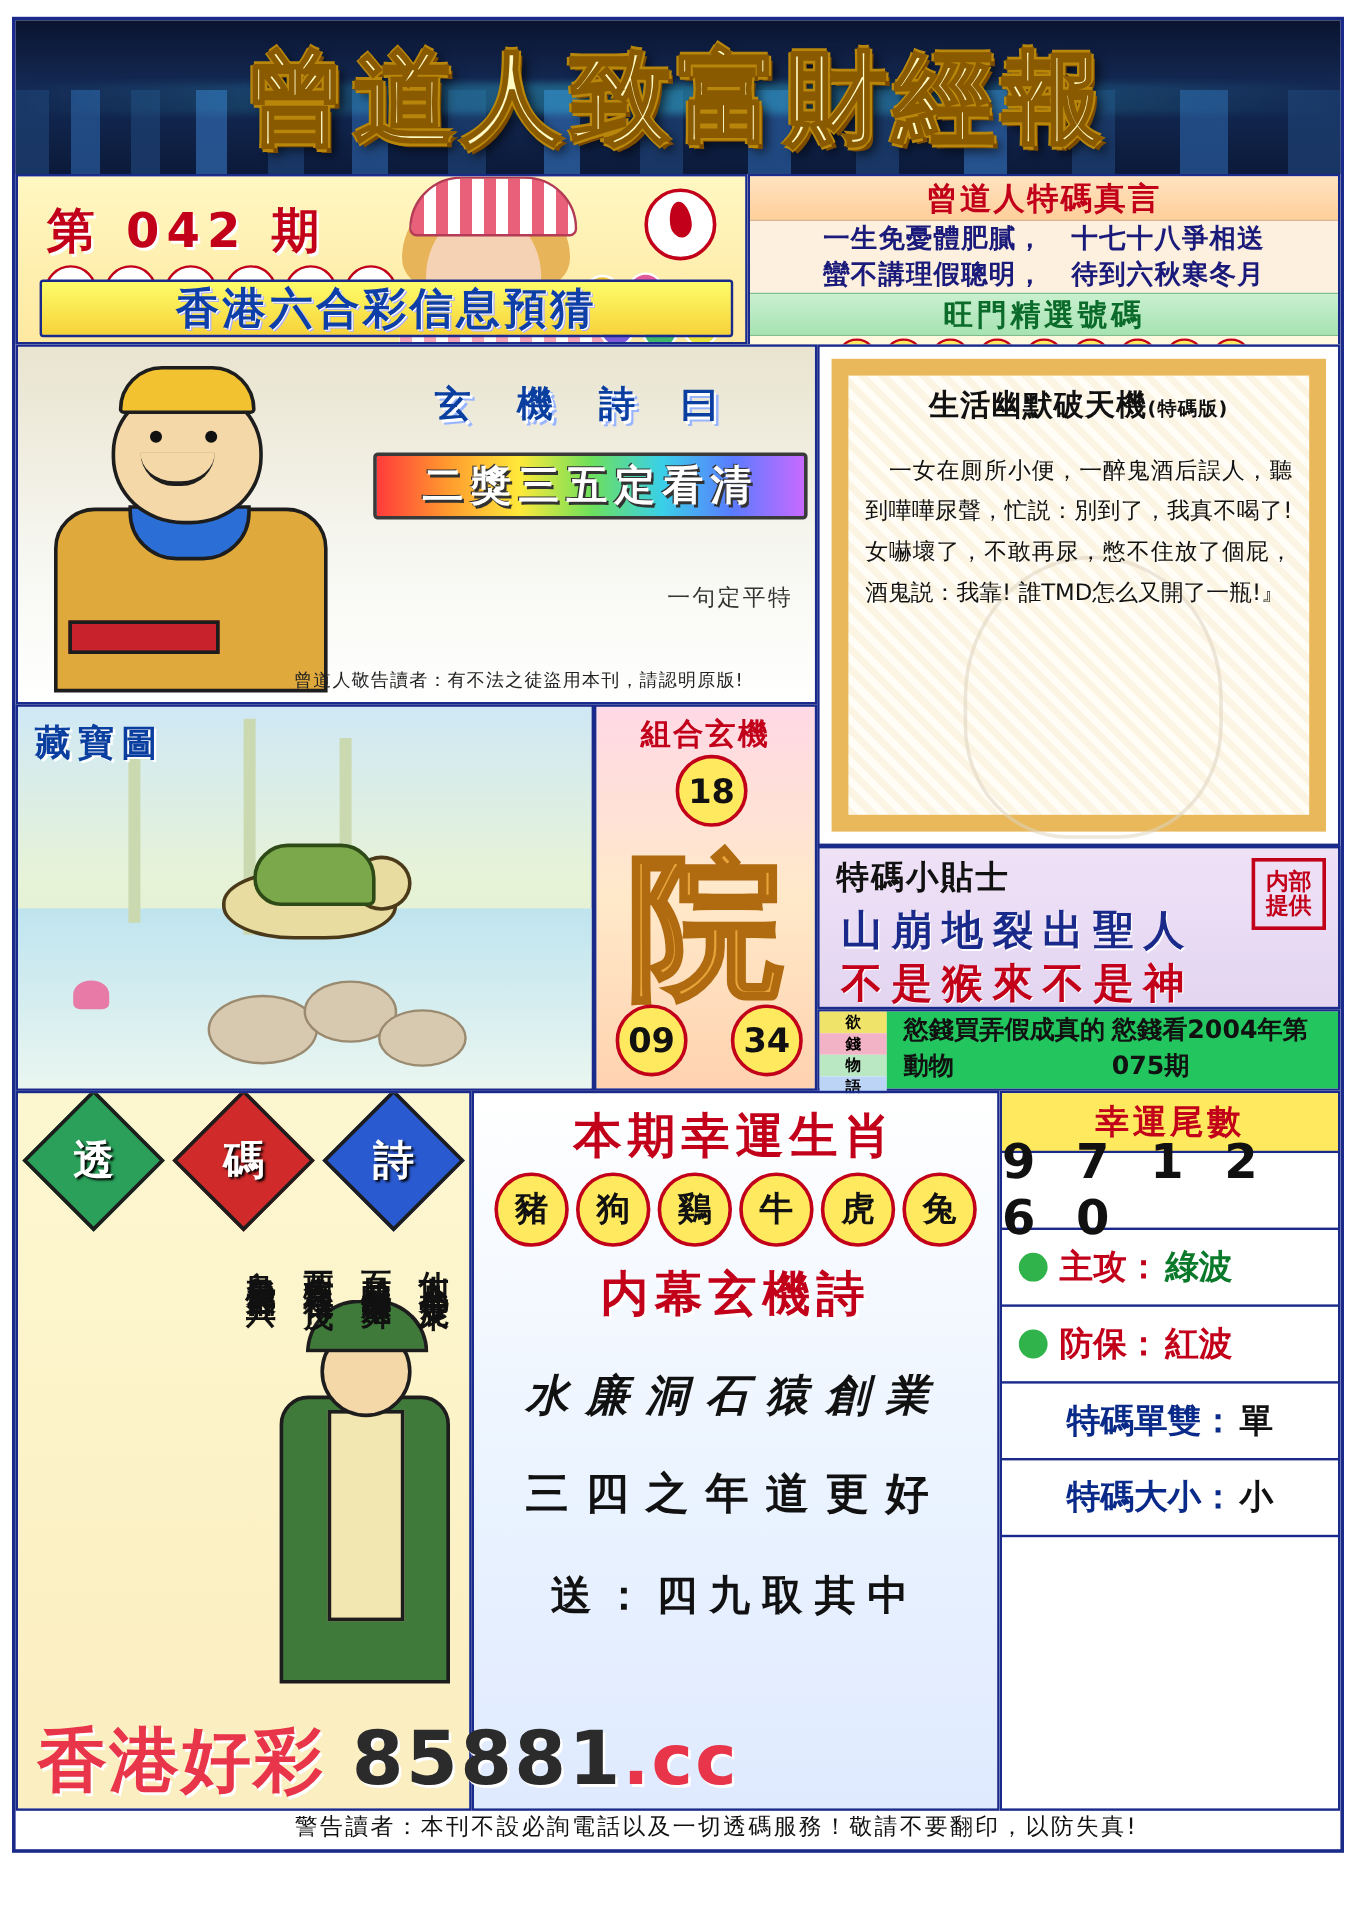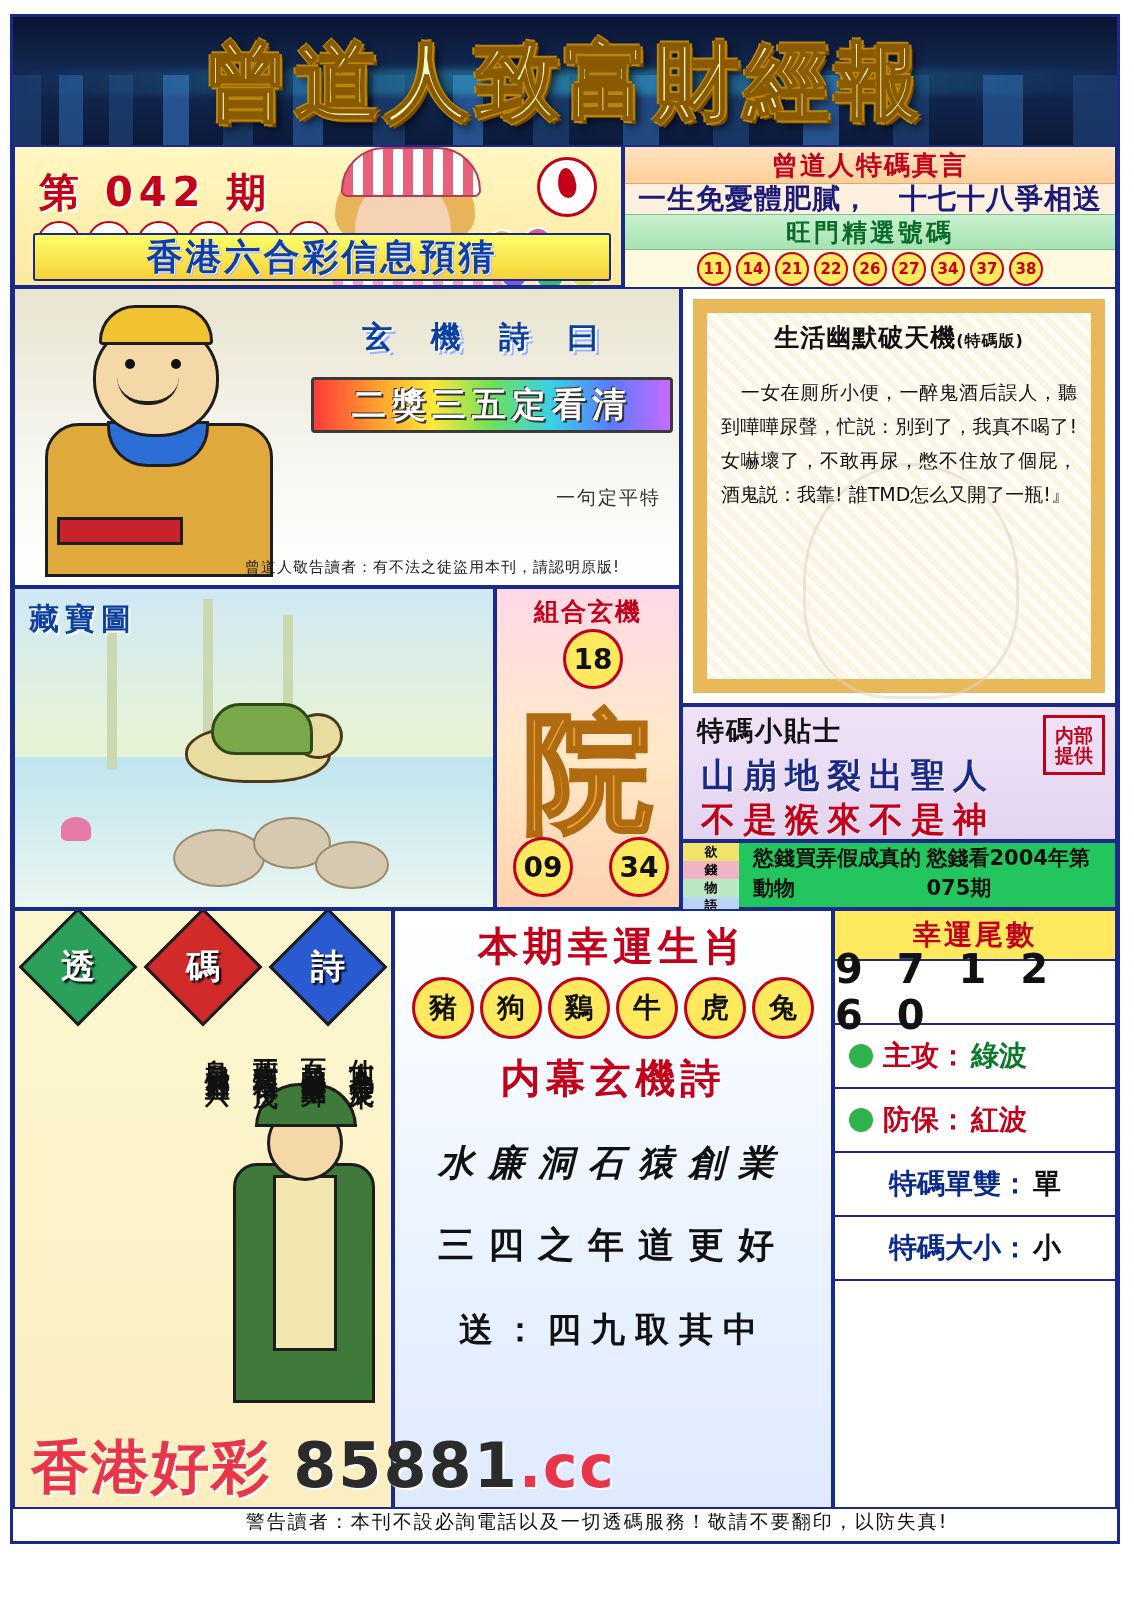--- a/index.html
+++ b/index.html
@@ -50,21 +50,21 @@
   .hk-banner{position:absolute;left:18px;bottom:4px;width:574px;height:44px;
     display:flex;align-items:center;justify-content:center;
     font-size:36px;font-weight:bold;letter-spacing:3px;
     background:linear-gradient(180deg,#fdfd6a 0%,#f7d23a 100%);
     border:2px solid #1a2a8a;border-radius:3px;
     color:#0e3fa8;text-shadow:1px 1px 0 #fff,2px 2px 0 #b0b0ff;}
 
   .tema-box{position:absolute;left:610px;top:0;width:494px;height:142px;border:2px solid #1a2a8a;box-sizing:border-box;background:#fdf0df;}
   .tema-title{height:36px;background:linear-gradient(180deg,#ffe3c0,#ffcf9a);display:flex;align-items:center;justify-content:center;
     font-size:26px;font-weight:bold;color:#c2001a;letter-spacing:2px;border-bottom:1px solid #d8a87a;}
-  .tema-line{height:30px;display:flex;align-items:center;justify-content:center;font-size:28px;color:#1a1a7a;font-weight:bold;letter-spacing:1px;}
+  .tema-line{height:30px;display:flex;align-items:center;justify-content:center;font-size:22px;color:#1a1a7a;font-weight:bold;letter-spacing:1px;}
   .wang-title{height:34px;background:linear-gradient(180deg,#c9f0cf,#a6e3b2);display:flex;align-items:center;justify-content:center;
     font-size:25px;font-weight:bold;color:#0b6b2a;letter-spacing:3px;border-top:1px solid #7dbf8d;border-bottom:1px solid #7dbf8d;}
   .wang-nums{height:38px;display:flex;align-items:center;justify-content:center;gap:5px;background:#fff9df;}
   .wnum{width:30px;height:30px;border-radius:50%;background:#ffe95e;border:2px solid #c2001a;color:#c2001a;font-size:15px;font-weight:bold;display:flex;align-items:center;justify-content:center;}
 
   
   .poem-box{position:absolute;left:0;top:270px;width:668px;height:300px;border:2px solid #1a2a8a;box-sizing:border-box;background:#f3f3f3;overflow:hidden;}
   .poem-bg{position:absolute;left:0;top:0;width:100%;height:100%;background:linear-gradient(180deg,#e9e4cf 0%,#f7f7f2 60%,#ffffff 100%);}
   .old-man{position:absolute;left:6px;top:14px;width:270px;height:270px;}
   .om-head{position:absolute;left:72px;top:18px;width:120px;height:110px;border-radius:60px/56px;background:#f4d8a8;border:3px solid #1d1d1d;}
@@ -215,20 +215,21 @@
           <div class="bead" style="left:52px;top:34px;background:#3fb56a;"></div>
           <div class="bead" style="left:86px;top:32px;background:#e8e23a;"></div>
         </div>
 
         <div class="hk-banner">香港六合彩信息預猜</div>
       </div>
 
       <div class="tema-box">
         <div class="tema-title">曾道人特碼真言</div>
         <div class="tema-line">一生免憂體肥膩，　十七十八爭相送</div>
+        <div class="tema-line">蠻不講理假聰明，　待到六秋寒冬月</div>
         <div class="wang-title">旺門精選號碼</div>
         <div class="wang-nums">
           <div class="wnum">11</div>
           <div class="wnum">14</div>
           <div class="wnum">21</div>
           <div class="wnum">22</div>
           <div class="wnum">26</div>
           <div class="wnum">27</div>
           <div class="wnum">34</div>
           <div class="wnum">37</div>

